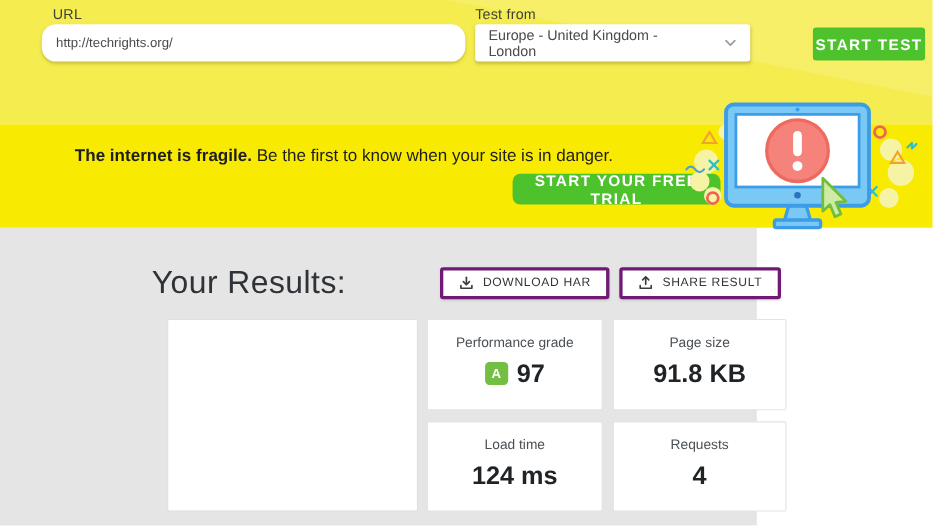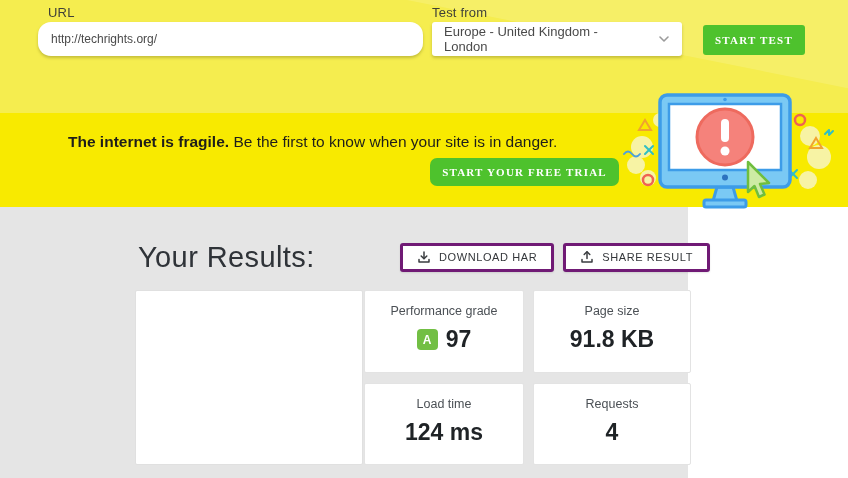--- a/index.html
+++ b/index.html
@@ -33,23 +33,23 @@
   }
   .location-select {
     position:absolute; left:432px; top:22px; width:250px; height:34px;
     background:#fff; border-radius:3px;
     box-shadow:0 2px 3px rgba(110,105,20,0.35);
     display:flex; align-items:center; justify-content:space-between;
     padding:0 12px; font-size:13px; color:#4a4a4a; cursor:pointer;gap:40px;
   }
   .green-btn {
     background:#4ec22d; color:#fff; border:none; border-radius:3px;
-    font-size:11px; font-weight:bold; letter-spacing:1.2px;
-    font-family:Liberation Serif, serif; cursor:pointer;
-    display:flex; align-items:center; justify-content:center;
+    font-size:14px; font-weight:bold; letter-spacing:1.2px;
+    font-family:Liberation Sans, sans-serif; cursor:pointer;
+    display:flex; align-items:center; justify-content:center;margin-left:36px;
   }
   .start-test-btn { position:absolute; left:703px; top:25px; width:102px; height:30px; }
   
   .banner {
     position:absolute; top:113px; left:0; width:848px; height:94px;
     background:#f8ea00;
   }
   .banner-headline {
     position:absolute; left:68px; top:19px; width:560px;
     font-size:15.5px; color:#1e1e1a; line-height:20px;
@@ -68,21 +68,21 @@
   }
   .actions { display:flex; gap:9px; }
   .action-btn {
     height:29px; padding:0 14px; background:#fff;
     border:3px solid #701a75; border-radius:3px;
     box-shadow:0 1px 2px rgba(0,0,0,0.10);
     display:flex; align-items:center; gap:8px;
     font-size:11px; letter-spacing:0.6px; color:#33363a;
     font-family:"Liberation Sans", sans-serif; cursor:pointer;
   }
-  .cards { position:absolute; left:135px; top:83px; display:flex; gap:1px; }
+  .cards { position:absolute; left:152px; top:83px; display:flex; gap:8px; }
   .map-card {
     width:228px; height:175px; background:#fff;
     border:1px solid #e0e0e0; border-radius:2px;
   }
   .metric-grid {
     display:grid; grid-template-columns:160px 158px; grid-auto-rows:82.5px; gap:10px 9px;
   }
   .metric-card {
     background:#fff; border:1px solid #e3e3e3; border-radius:2px;
     text-align:center; padding-top:13px;

